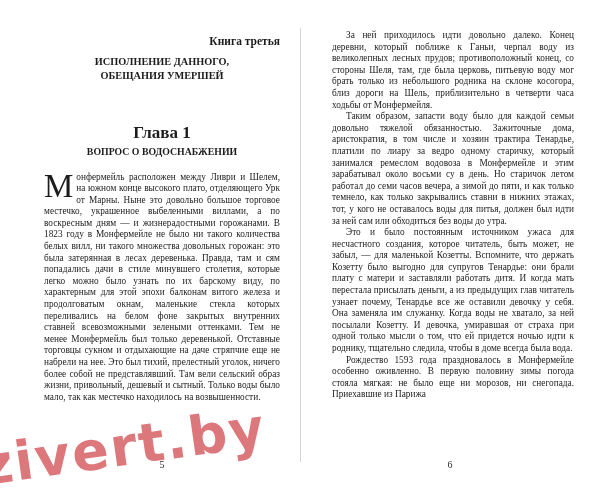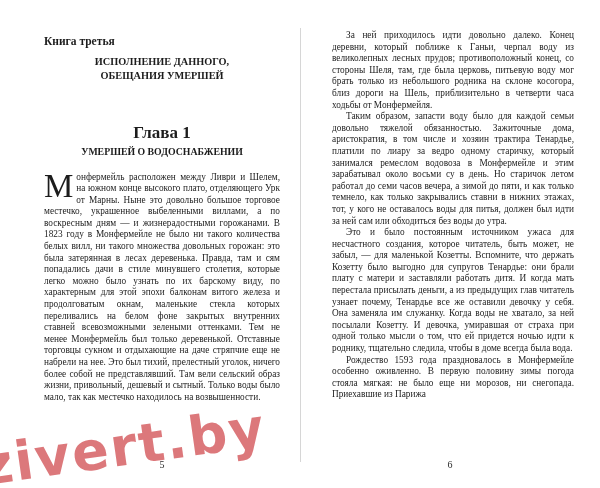--- a/index.html
+++ b/index.html
@@ -34,21 +34,21 @@
   }
   .page-divider {
     position: absolute;
     left: 300px;
     top: 28px;
     bottom: 26px;
     width: 1px;
     background: #d6d6d6;
   }
   .h-book {
-    text-align: left;
+    text-align: right;
     font-weight: bold;
     font-size: 11.5px;
     line-height: 14px;
     margin: 0 0 7px 0;
   }
   .h-book-title {
     text-align: center;
     font-weight: bold;
     font-size: 10.3px;
     line-height: 13.5px;
@@ -117,21 +117,21 @@
   <div class="page-divider"></div>
 
   <div class="page page-left">
     <div class="h-book">Книга третья</div>
     <div class="h-book-title">
       <div>ИСПОЛНЕНИЕ ДАННОГО,</div>
       <div>ОБЕЩАНИЯ УМЕРШЕЙ</div>
     </div>
     <div class="h-chapter">Глава 1</div>
     <div class="h-chapter-title">
-      <div>УМЕРШЕЙ О ВОДОСНАБЖЕНИИ</div>
+      <div>ВОПРОС О ВОДОСНАБЖЕНИИ</div>
     </div>
     <div class="body-text">
       <p class="first-para">
         <span class="dropcap">М</span><span>онфермейль расположен между Ливри и Шелем, на южном конце высокого плато, отделяющего Урк от Марны. Ныне это довольно большое торговое местечко, украшенное выбеленными виллами, а по воскресным дням — и жизнерадостными горожанами. В 1823 году в Монфермейле не было ни такого количества белых вилл, ни такого множества довольных горожан: это была затерянная в лесах деревенька. Правда, там и сям попадались дачи в стиле минувшего столетия, которые легко можно было узнать по их барскому виду, по характерным для этой эпохи балконам витого железа и продолговатым окнам, маленькие стекла которых переливались на белом фоне закрытых внутренних ставней всевозможными зелеными оттенками. Тем не менее Монфермейль был только деревенькой. Отставные торговцы сукном и отдыхающие на даче стряпчие еще не набрели на нее. Это был тихий, прелестный уголок, ничего более собой не представлявший. Там вели сельский образ жизни, привольный, дешевый и сытный. Только воды было мало, так как местечко находилось на возвышенности.</span>
       </p>
     </div>
     <div class="page-number">5</div>
   </div>
 
   <div class="page page-right">

